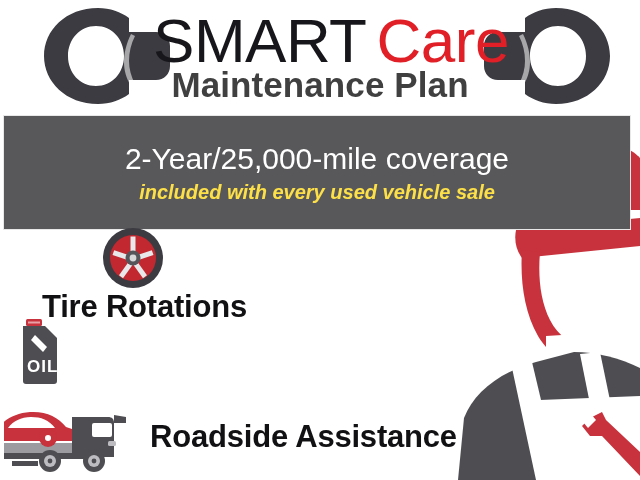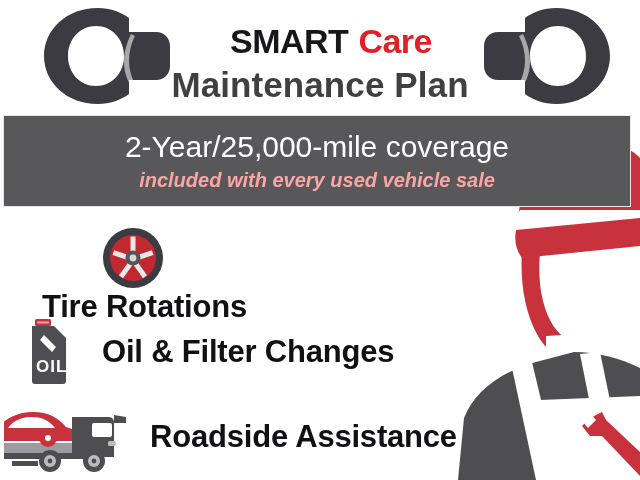--- a/index.html
+++ b/index.html
@@ -52,22 +52,22 @@
 
   #logo-text {
     position: absolute;
     left: 0;
     top: 14px;
     width: 640px;
     text-align: center;
     z-index: 4;
   }
   #wordmark {
-    font-size: 34px;
-    font-weight: bold;
+    font-size: 62px;
+    font-weight: normal;
     letter-spacing: -0.5px;
     line-height: 54px;
     white-space: nowrap;
     padding-left: 22px;
   }
   #wordmark .smart { color: #17161a; }
   #wordmark .care  { color: #e01f26; margin-left: 10px; }
   #subtitle {
     font-size: 35px;
     font-weight: bold;
@@ -77,39 +77,39 @@
     margin-top: 1px;
     white-space: nowrap;
   }
 
   
   #banner {
     position: absolute;
     left: 3px;
     top: 115px;
     width: 628px;
-    height: 92px;
+    height: 115px;
     background: #58585b;
     border: 1px solid #e8e8e8;
     box-sizing: border-box;
     z-index: 4;
     display: flex;
     flex-direction: column;
     align-items: center;
     justify-content: center;
   }
   #banner-line1 {
     color: #ffffff;
     font-size: 30px;
     line-height: 36px;
     letter-spacing: 0px;
     white-space: nowrap;
   }
   #banner-line2 {
-    color: #fca5a5;
+    color: #fde047;
     font-size: 20px;
     font-weight: bold;
     font-style: italic;
     line-height: 26px;
     margin-top: 2px;
     white-space: nowrap;
   }
 
   
   #features {
@@ -119,21 +119,21 @@
     width: 520px;
     z-index: 5;
   }
   .feature-row {
     position: absolute;
     display: flex;
     align-items: center;
     height: 80px;
   }
   #row-0 { left: 18px;  top: 12px; flex-direction: column;  }
-  #row-1 { left: 22px;  top: 97px;  }
+  #row-1 { left: 13px;  top: 97px;  }
   #row-2 { left: 4px;   top: 182px; }
 
   .feature-icon {
     flex: 0 0 auto;
     display: block;
   }
   .feature-label {
     font-size: 31px;
     font-weight: bold;
     color: #111114;
@@ -244,21 +244,20 @@
       <svg class="feature-icon" width="52" height="66" viewBox="0 0 52 66">
         <rect x="13" y="0" width="16" height="7" rx="1.5" fill="#c8323c"></rect>
         <rect x="15" y="2.5" width="12" height="2" fill="#ffffff" opacity="0.55"></rect>
         <path d="M10 7 L32 7 L44 19 L44 62 C44 64 43 65 41 65 L13 65
                  C11 65 10 64 10 62 Z" fill="#4e4e52"></path>
         <path d="M22 16 L34 28 L30 33 L18 21 Z" fill="#ffffff"></path>
         <g fill="#ffffff" font-family="Liberation Sans, sans-serif" font-size="17" font-weight="bold" letter-spacing="1">
           <text x="14" y="53">OIL</text>
         </g>
       </svg>
-      <span class="feature-label">Oil &amp; Filter Changes</span>
     </div>
 
     <div class="feature-row" id="row-2">
       <svg class="feature-icon" width="128" height="72" viewBox="0 0 128 72">
 
         <path d="M-8 30 C-2 20 10 12 26 11 C42 10 54 16 62 26 L74 30 L74 40
                  L-8 40 Z" fill="#c8323c"></path>
         <path d="M4 27 C9 20 17 16 27 16 C37 16 45 19 51 27 Z" fill="#ffffff"></path>
 
         <path d="M-12 42 L88 42 L88 52 L-12 52 Z" fill="#9b9ba0"></path>

